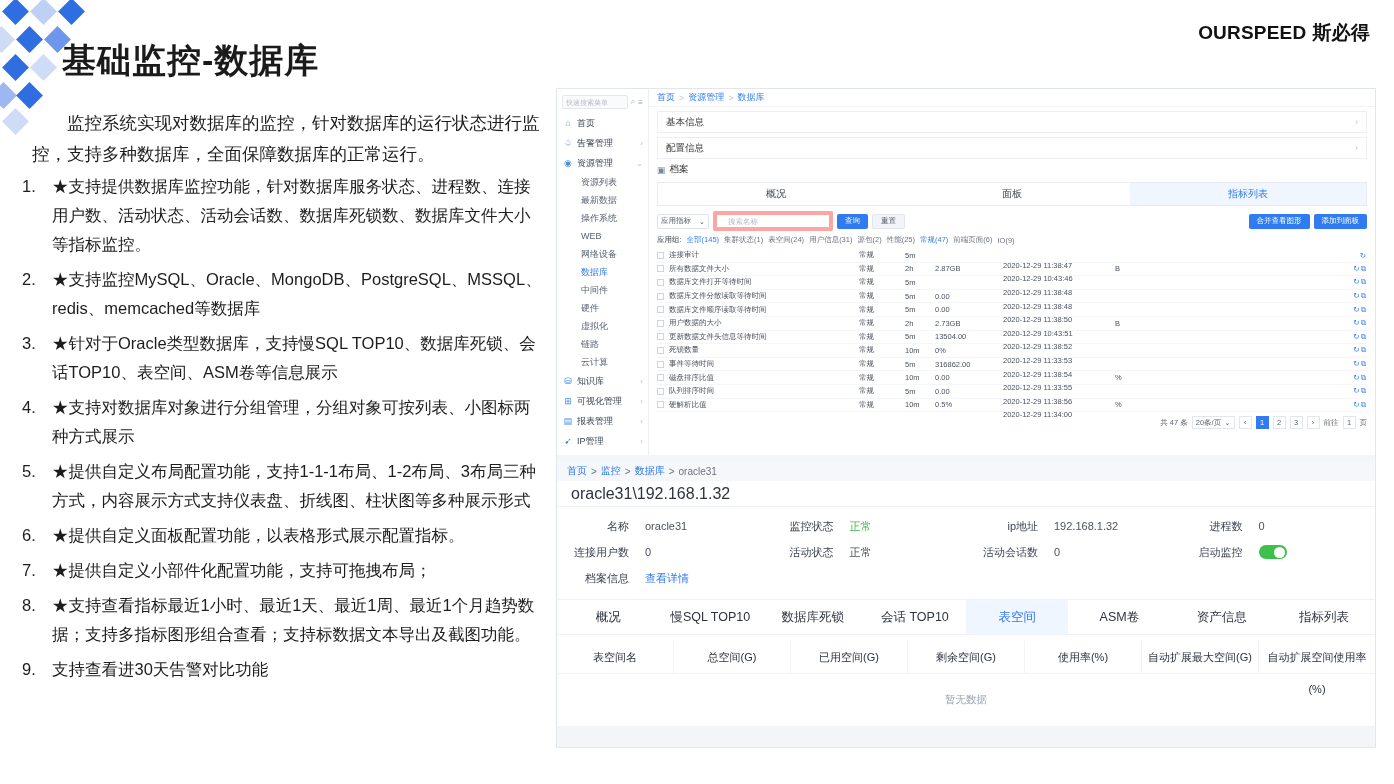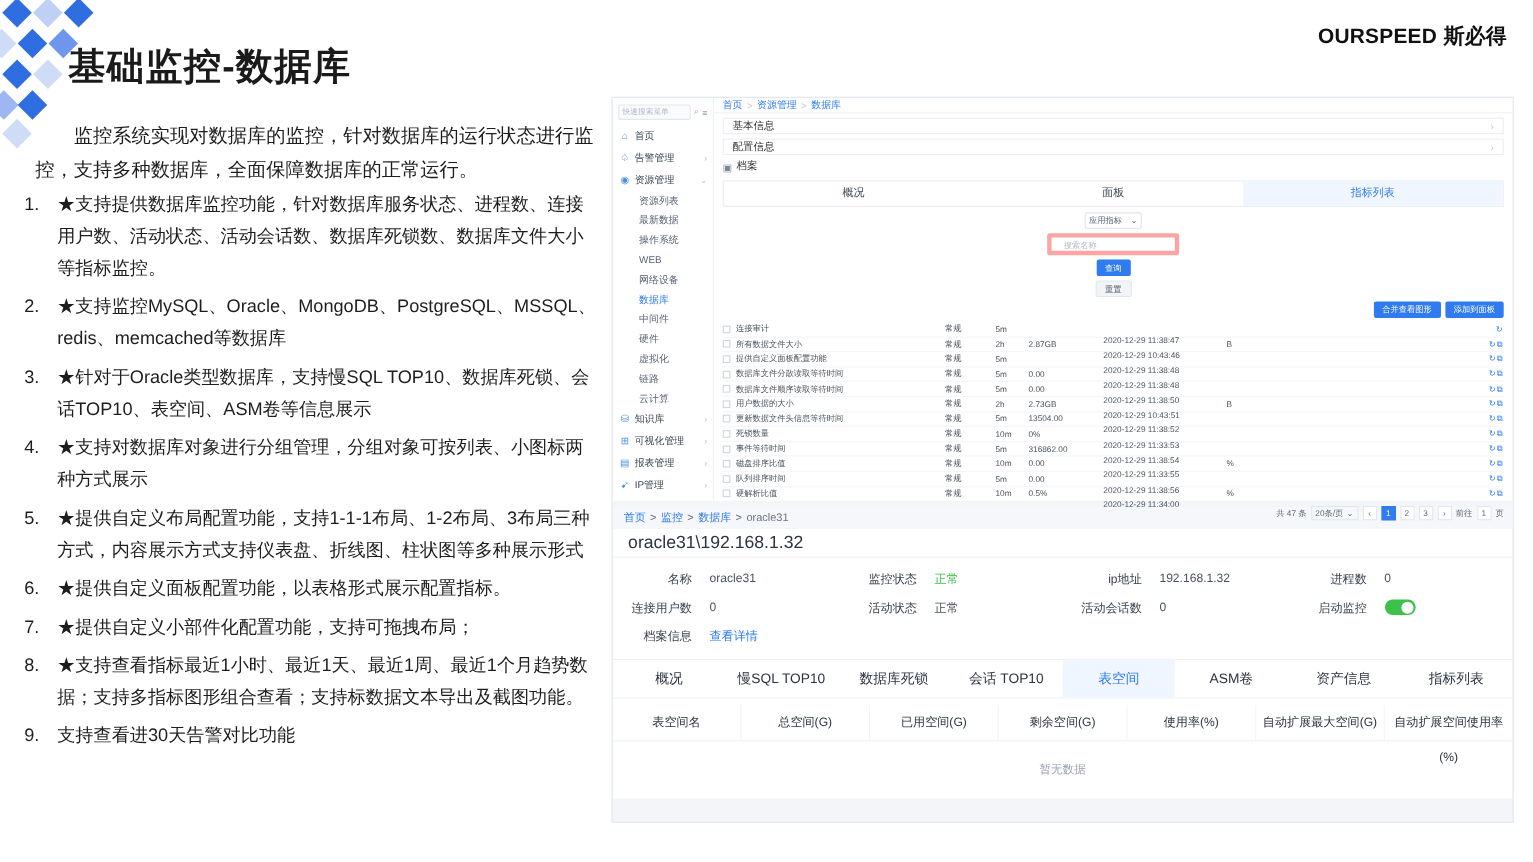--- a/index.html
+++ b/index.html
@@ -105,21 +105,21 @@
   .tabs-big {
     display: flex; margin: 6px 8px 0 8px; border: 1px solid #e8ebf1; background: #fff;
   }
   .tabs-big div {
     flex: 1; text-align: center; height: 22px; line-height: 22px;
     font-size: 10px; color: #3b4250;
   }
   .tabs-big div.sel { color: #2f7bef; background: #f0f6ff; }
 
   .filterbar {
-    display: flex; align-items: center; gap: 4px; margin: 5px 8px 0 8px; flex-direction: column;
+    display: flex; align-items: center; gap: 4px; margin: 5px 8px 0 8px;
   }
   .filterbar .sel-box {
     width: 52px; height: 15px; border: 1px solid #dfe3ea; font-size: 7.5px;
     color: #5a6272; display: flex; align-items: center; justify-content: space-between;
     padding: 0 3px; border-radius: 2px;
   }
   .filterbar .inp {
     width: 120px; height: 20px; border: 4px solid #fca5a5; font-size: 7.5px;
     color: #b4bac6; padding: 0 11px; line-height: 13px; border-radius: 2px;
   }
@@ -381,20 +381,32 @@
           </div>
           <div class="inp">搜索名称</div>
           <div class="btn-blue">查询</div>
           <div class="btn-grey">重置</div>
           <div class="right">
             <div class="btn-blue">合并查看图形</div>
             <div class="btn-blue">添加到面板</div>
           </div>
         </div>
 
+        <div class="chips">
+          <span class="lbl">应用组:</span>
+          <span class="chip sel">全部(145)</span>
+          <span class="chip">集群状态(1)</span>
+          <span class="chip">表空间(24)</span>
+          <span class="chip">用户信息(31)</span>
+          <span class="chip">源包(2)</span>
+          <span class="chip">性能(25)</span>
+          <span class="chip sel">常规(47)</span>
+          <span class="chip">前端页面(6)</span>
+          <span class="chip">IO(9)</span>
+        </div>
 
         <div class="tbl">
           <div class="trow">
             <div class="cb"></div>
             <div class="c-name">连接审计</div>
             <div class="c-type">常规</div>
             <div class="c-freq">5m</div>
             <div class="c-val"></div>
             <div class="c-time">2020-12-29 11:38:47</div>
             <div class="c-flag"></div>
@@ -405,21 +417,21 @@
             <div class="c-name">所有数据文件大小</div>
             <div class="c-type">常规</div>
             <div class="c-freq">2h</div>
             <div class="c-val">2.87GB</div>
             <div class="c-time">2020-12-29 10:43:46</div>
             <div class="c-flag">B</div>
             <div class="c-act">↻⧉</div>
           </div>
           <div class="trow">
             <div class="cb"></div>
-            <div class="c-name">提供自定义面板配置功能</div>
+            <div class="c-name">数据库文件打开等待时间</div>
             <div class="c-type">常规</div>
             <div class="c-freq">5m</div>
             <div class="c-val"></div>
             <div class="c-time">2020-12-29 11:38:48</div>
             <div class="c-flag"></div>
             <div class="c-act">↻⧉</div>
           </div>
           <div class="trow">
             <div class="cb"></div>
             <div class="c-name">数据库文件分散读取等待时间</div>

